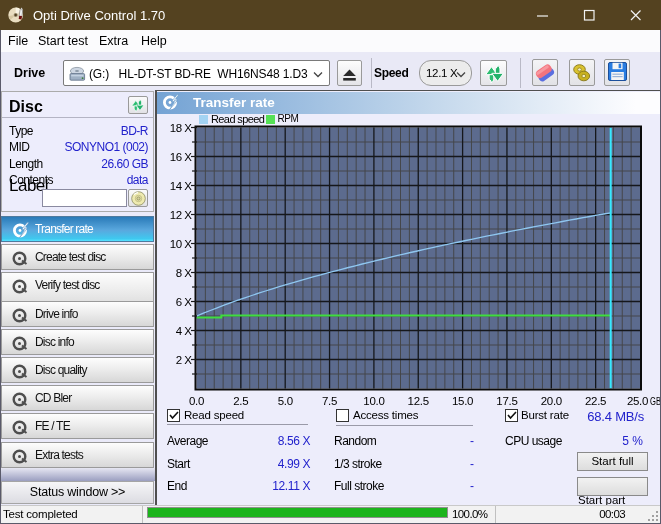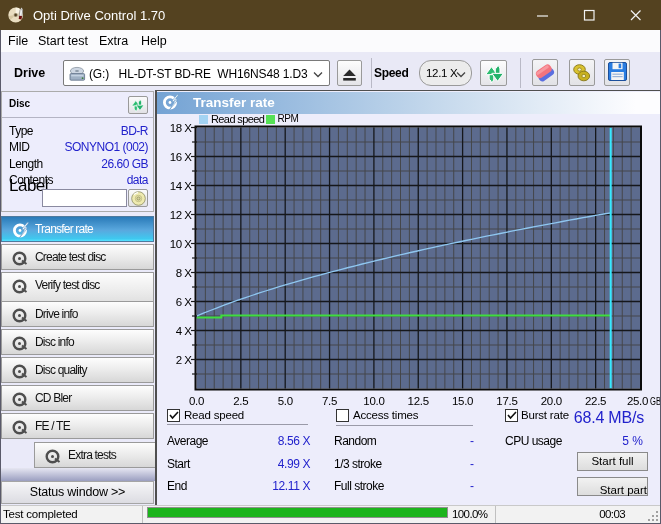--- a/index.html
+++ b/index.html
@@ -90,21 +90,21 @@
 <rect x="1.5" y="1.5" width="18" height="18" rx="1.5" fill="#2a7de1" stroke="#1c4f9c" stroke-width="1"></rect>
 <rect x="5.5" y="1.8" width="10" height="6.4" fill="#f5f5f5"></rect>
 <rect x="11.6" y="2.6" width="2.6" height="4.6" fill="#2a7de1"></rect>
 <rect x="4.2" y="11" width="12.6" height="8" fill="#f5f5f5"></rect>
 <rect x="5.4" y="12.6" width="10.2" height="1.2" fill="#9ab4d8"></rect>
 <rect x="5.4" y="15" width="10.2" height="1.2" fill="#9ab4d8"></rect>
       </svg></span>
   </div>
 <div class="abs" style="left:0;top:91px;width:155px;height:414px;background:#eaeaf9"></div>
 <div class="abs" style="left:1px;top:91px;width:153px;height:121px;border:1px solid #ababab;background:#ededfc"></div>
-<div class="abs" style="left:9px;top:98px;font-size:10px;font-weight:bold">Disc</div>
+<div class="abs" style="left:9px;top:98px;font-size:16px;font-weight:bold">Disc</div>
 <div class="abs" style="left:128px;top:96px;width:20px;height:18px;background:linear-gradient(#fbfbfb,#e2e2e6);border:1px solid #9a9a9a;border-radius:2px">
 <span class="abs" style="left:1px;top:1px"><svg width="15" height="15" viewBox="0 0 20 20">
 <g stroke="#fff" stroke-width="0.9">
 <path d="M2.4 10.6 L13 10.6 L7.7 3.4 Z" fill="#2ebd72"></path>
 <path d="M5.6 10.6 h4.2 v4 q0 2.6 -2.6 3.4 q1.1 -1.7 -1.6 -3.2 Z" fill="#2ebd72"></path>
 <path d="M8 9.4 L18.6 9.4 L13.3 16.6 Z" fill="#24b26b"></path>
 <path d="M11.2 9.4 h4.2 v-4 q0 -2.6 -2.6 -3.4 q1.1 1.7 -1.6 3.2 Z" fill="#24b26b"></path>
 </g>
       </svg></span>
   </div>
@@ -184,21 +184,21 @@
 <span style="position:absolute;left:33px;top:5px;font-size:12px;letter-spacing:-0.8px;color:#111">CD Bler</span>
   </div>
 <div style="position:absolute;left:1px;top:413px;width:153px;height:26px;border:1px solid #9a9a9a;background:linear-gradient(#fdfdfd,#ebebeb 50%,#d7d7d7);">
 <span style="position:absolute;left:10px;top:6px"><svg width="16" height="15" viewBox="0 0 16 15">
 <circle cx="7.5" cy="7.5" r="5.8" fill="none" stroke="#4e4e4e" stroke-width="2.4"></circle>
 <circle cx="7.5" cy="7.5" r="1.5" fill="#4e4e4e"></circle>
 <path d="M10 9.5 l4.5 3.5" stroke="#4e4e4e" stroke-width="2"></path>
 </svg></span>
 <span style="position:absolute;left:33px;top:5px;font-size:12px;letter-spacing:-0.8px;color:#111">FE / TE</span>
   </div>
-<div style="position:absolute;left:1px;top:442px;width:153px;height:26px;border:1px solid #9a9a9a;background:linear-gradient(#fdfdfd,#ebebeb 50%,#d7d7d7);margin-left:33px;">
+<div style="position:absolute;left:1px;top:442px;width:153px;height:26px;border:1px solid #9a9a9a;background:linear-gradient(#fdfdfd,#ebebeb 50%,#d7d7d7);">
 <span style="position:absolute;left:10px;top:6px"><svg width="16" height="15" viewBox="0 0 16 15">
 <circle cx="7.5" cy="7.5" r="5.8" fill="none" stroke="#4e4e4e" stroke-width="2.4"></circle>
 <circle cx="7.5" cy="7.5" r="1.5" fill="#4e4e4e"></circle>
 <path d="M10 9.5 l4.5 3.5" stroke="#4e4e4e" stroke-width="2"></path>
 </svg></span>
 <span style="position:absolute;left:33px;top:5px;font-size:12px;letter-spacing:-0.8px;color:#111">Extra tests</span>
   </div>
 <div class="abs" style="left:0;top:468px;width:155px;height:13px;background:linear-gradient(#e6e6f2,#9b9fc0)"></div>
 <div class="abs" style="left:1px;top:481px;width:153px;height:23px;background:linear-gradient(#f6f6f8,#dcdce2);border:1px solid #a5a5a5">
 <div style="text-align:center;font-size:12.5px;letter-spacing:-0.2px;margin-top:3px">Status window &gt;&gt;</div>
@@ -336,40 +336,40 @@
 <div class="abs" style="left:184px;top:409px;font-size:11.5px;letter-spacing:-0.2px">Read speed</div>
 <div class="abs" style="left:167px;top:424px;width:141px;height:1px;background:#9a9aa8"></div>
 <div class="abs" style="left:336px;top:409px;width:13px;height:13px;background:#fff;border:1px solid #333"></div>
 <div class="abs" style="left:353px;top:409px;font-size:11.5px;letter-spacing:-0.2px">Access times</div>
 <div class="abs" style="left:336px;top:425px;width:137px;height:1px;background:#9a9aa8"></div>
 <div class="abs" style="left:505px;top:409px;width:13px;height:13px;background:#fff;border:1px solid #333"></div>
 <svg class="abs" style="left:507px;top:411px" width="10" height="9">
     <path d="M1 4 L3.5 7 L9 1" fill="none" stroke="#111" stroke-width="1.6"></path>
   </svg>
 <div class="abs" style="left:521px;top:409px;font-size:11.5px;letter-spacing:-0.2px">Burst rate</div>
-<div class="abs" style="right:17px;top:409px;font-size:16px;letter-spacing:-0.2px;color:#2222cc">68.4 MB/s</div>
+<div class="abs" style="right:17px;top:409px;font-size:13px;letter-spacing:-0.2px;color:#2222cc">68.4 MB/s</div>
 <div class="abs" style="left:167px;top:434px;font-size:12px;letter-spacing:-0.5px">Average</div>
 <div class="abs" style="right:351px;top:434px;font-size:12px;letter-spacing:-0.4px;color:#2222cc">8.56 X</div>
 <div class="abs" style="left:167px;top:457px;font-size:12px;letter-spacing:-0.5px">Start</div>
 <div class="abs" style="right:351px;top:457px;font-size:12px;letter-spacing:-0.4px;color:#2222cc">4.99 X</div>
 <div class="abs" style="left:167px;top:479px;font-size:12px;letter-spacing:-0.5px">End</div>
 <div class="abs" style="right:351px;top:479px;font-size:12px;letter-spacing:-0.4px;color:#2222cc">12.11 X</div>
 <div class="abs" style="left:334px;top:434px;font-size:12px;letter-spacing:-0.5px">Random</div>
 <div class="abs" style="right:187px;top:434px;font-size:12px;color:#2222cc">-</div>
 <div class="abs" style="left:334px;top:457px;font-size:12px;letter-spacing:-0.5px">1/3 stroke</div>
 <div class="abs" style="right:187px;top:457px;font-size:12px;color:#2222cc">-</div>
 <div class="abs" style="left:334px;top:479px;font-size:12px;letter-spacing:-0.5px">Full stroke</div>
 <div class="abs" style="right:187px;top:479px;font-size:12px;color:#2222cc">-</div>
 <div class="abs" style="left:505px;top:434px;font-size:12px;letter-spacing:-0.5px">CPU usage</div>
 <div class="abs" style="right:18px;top:434px;font-size:12px;color:#2222cc">5 %</div>
 <div class="abs" style="left:577px;top:452px;width:71px;height:19px;background:linear-gradient(#f2f2f2,#ddd);border:1px solid #8a8a8a">
 <div style="text-align:center;font-size:11.5px;margin-top:2px">Start full</div>
   </div>
 <div class="abs" style="left:577px;top:477px;width:71px;height:19px;background:linear-gradient(#f2f2f2,#ddd);border:1px solid #8a8a8a">
-<div style="text-align:right;font-size:11.5px;margin-top:6px">Start part</div>
+<div style="text-align:left;font-size:11.5px;margin-top:16px">Start part</div>
   </div>
 <div class="abs" style="left:0;top:505px;width:661px;height:19px;background:#f2f2f2;border-top:1px solid #c9c9c9"></div>
 <div class="abs" style="left:3px;top:508px;font-size:11.5px;letter-spacing:-0.2px">Test completed</div>
 <div class="abs" style="left:142px;top:506px;width:1px;height:17px;background:#c0c0c0"></div>
 <div class="abs" style="left:147px;top:507px;width:301px;height:11px;background:#1cb41c;border:1px solid #8f8f8f"></div>
 <div class="abs" style="left:452px;top:508px;font-size:11.5px;letter-spacing:-0.6px">100.0%</div>
 <div class="abs" style="left:495px;top:506px;width:1px;height:17px;background:#c0c0c0"></div>
 <div class="abs" style="right:36px;top:508px;font-size:11.5px;letter-spacing:-0.6px">00:03</div>
 <svg class="abs" style="left:648px;top:511px" width="11" height="11">
     <g fill="#a0a0a0">

